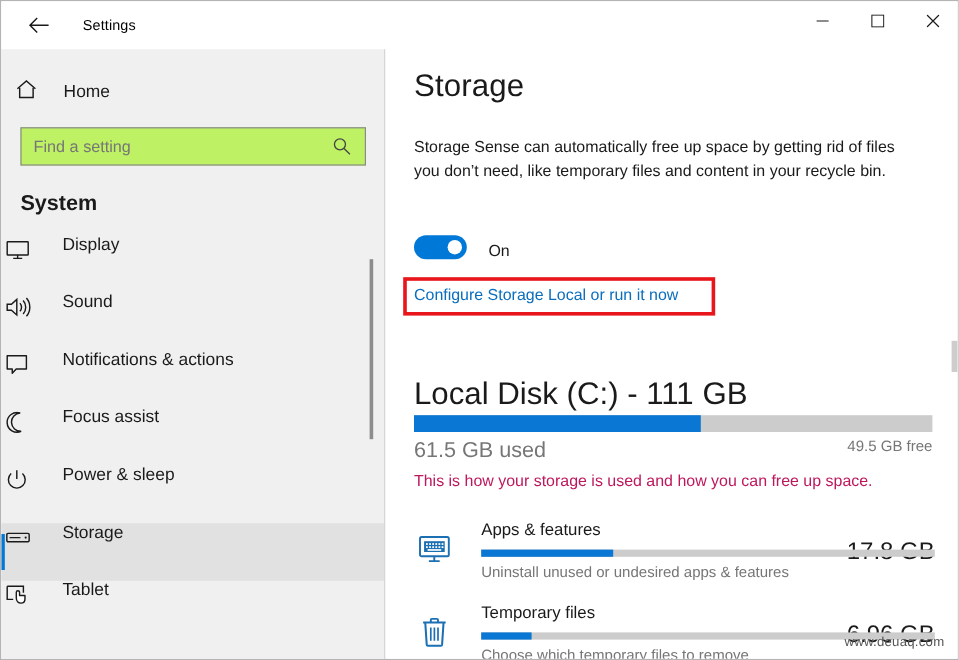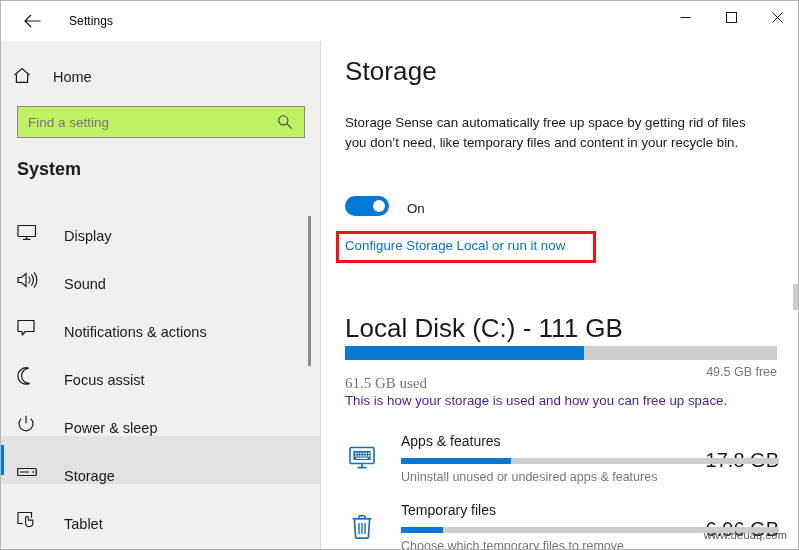--- a/index.html
+++ b/index.html
@@ -81,22 +81,22 @@
     display: flex; align-items: center; justify-content: center;
     cursor: pointer;
   }
   #section-label {
     position: absolute; top: 118px; left: 16px;
     font-size: 18px; font-weight: bold; color: #1a1a1a;
   }
   #navlist { position: absolute; top: 155px; left: 0; width: 320px; }
   .nav-item {
     position: relative;
-    display: flex; align-items: flex-end;
-    height: 48px; padding-left: 16px;
+    display: flex; align-items: flex-start;
+    height: 48px; padding-left: 4px;
     cursor: pointer;
   }
   .nav-item.selected { background: #e1e1e1; }
   .nav-item.selected::before {
     content: "";
     position: absolute; left: 0; top: 9px;
     width: 3px; height: 30px;
     background: #0078d7;
   }
   .nav-icon {
@@ -174,31 +174,31 @@
   }
   #disk-bar {
     position: absolute; top: 305px; left: 23px;
     width: 432px; height: 14px;
     background: #cccccc;
   }
   #disk-bar-fill {
     height: 14px; background: #0b77d4;
   }
   #disk-used {
-    position: absolute; top: 334px; left: 23px;
-    font-size: 15px; color: #767676; font-family: Liberation Serif, serif;
+    position: absolute; top: 324px; left: 23px;
+    font-size: 18px; color: #767676;
   }
   #disk-free {
     position: absolute; top: 324px; left: 23px; width: 432px;
     text-align: right;
     font-size: 12.5px; color: #767676;
   }
   #disk-note {
     position: absolute; top: 352px; left: 23px;
-    font-size: 13.3px; color: #4c1d95;
+    font-size: 13.3px; color: #be185d;
   }
 
   .cat {
     position: absolute; left: 23px; width: 434px;
     cursor: pointer;
   }
   .cat-icon {
     position: absolute; left: 0; top: 8px;
     width: 34px; height: 34px;
     display: flex; align-items: center; justify-content: center;

